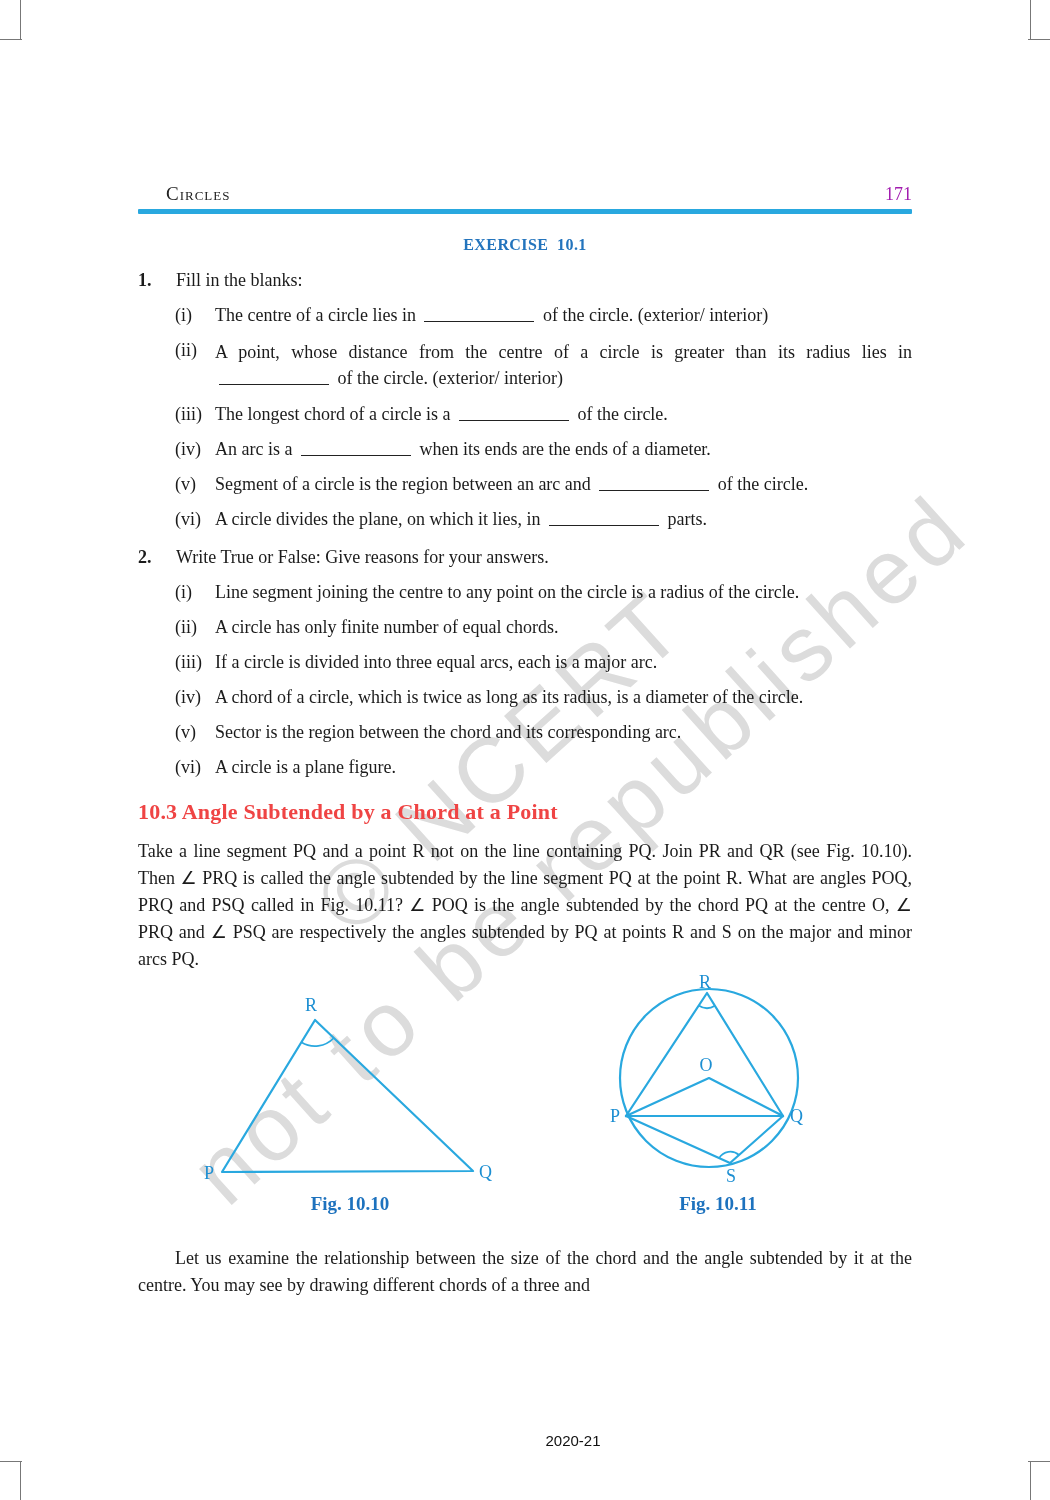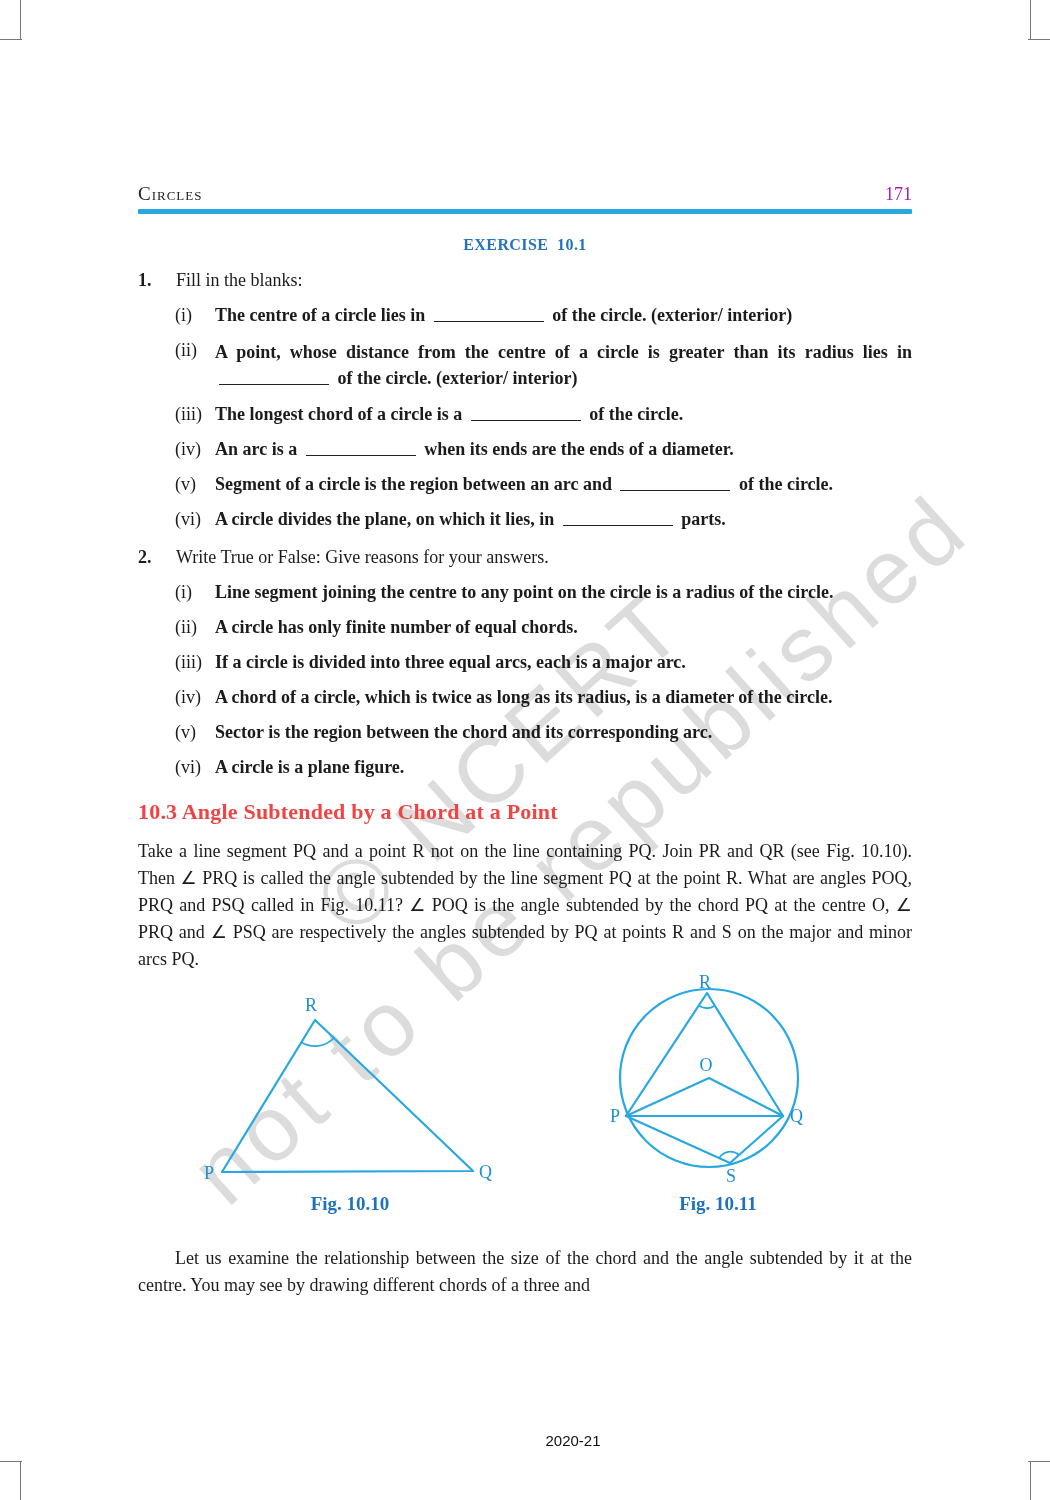--- a/index.html
+++ b/index.html
@@ -28,21 +28,21 @@
     white-space:nowrap;
     z-index:0;
     user-select:none;
   }
 
   .content{
     position:absolute;left:138px;top:183px;width:774px;z-index:1;
   }
   .header-row{
     display:flex;justify-content:space-between;align-items:center;
-    height:22px;line-height:22px;
+    height:22px;line-height:22px;margin-left:28px;
   }
   .running-head{
     font-variant:small-caps;
     font-size:19px;letter-spacing:1px;color:#222;
   }
   .page-num{font-size:18px;color:#a21caf;}
   .rule{margin-top:4px;height:5px;background:#29a8df;border-radius:1px;}
 
   .ex-title{
     margin:22px 0 0 0;
@@ -51,21 +51,21 @@
     white-space:pre;
     letter-spacing:0.4px;
   }
 
   .q{display:flex;margin-top:15px;line-height:23px;font-size:18px;}
   .qnum{width:38px;font-weight:bold;flex:0 0 38px;}
   .qtext{flex:1;}
   .sub{display:flex;margin-top:12px;line-height:23px;font-size:18px;}
   .sub .spacer{flex:0 0 37px;}
   .marker{flex:0 0 40px;}
-  .stext{flex:1;text-align:justify;line-height:26px;font-weight:bold;}
+  .stext{flex:1;text-align:justify;line-height:26px;}
   .sub.single .stext{line-height:23px;}
 
   .blank{
     display:inline-block;width:110px;height:11px;
     border-bottom:1.6px solid #222;
     margin:0 4px;vertical-align:-1px;
   }
 
   .section-heading{
     margin:20px 0 12px 0;

